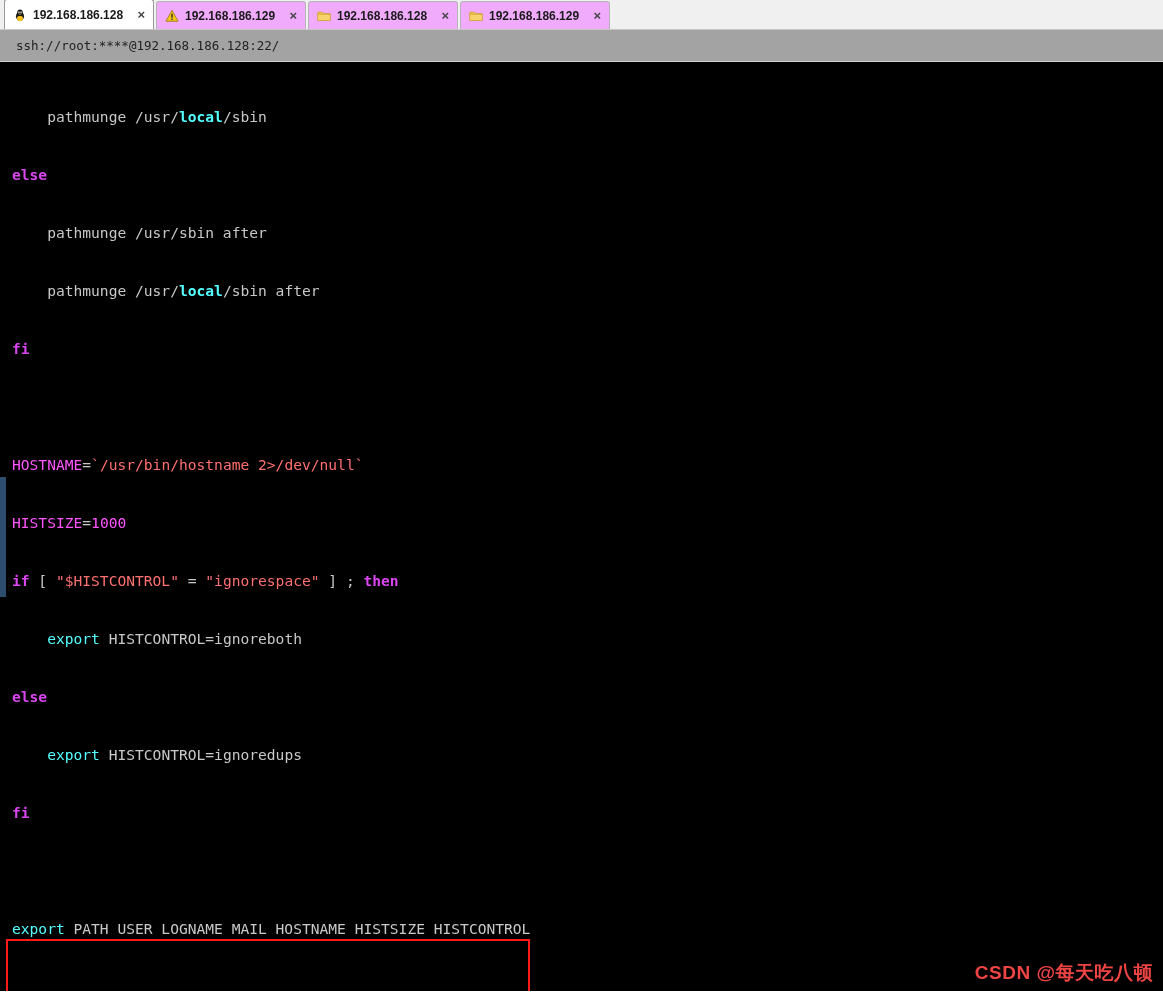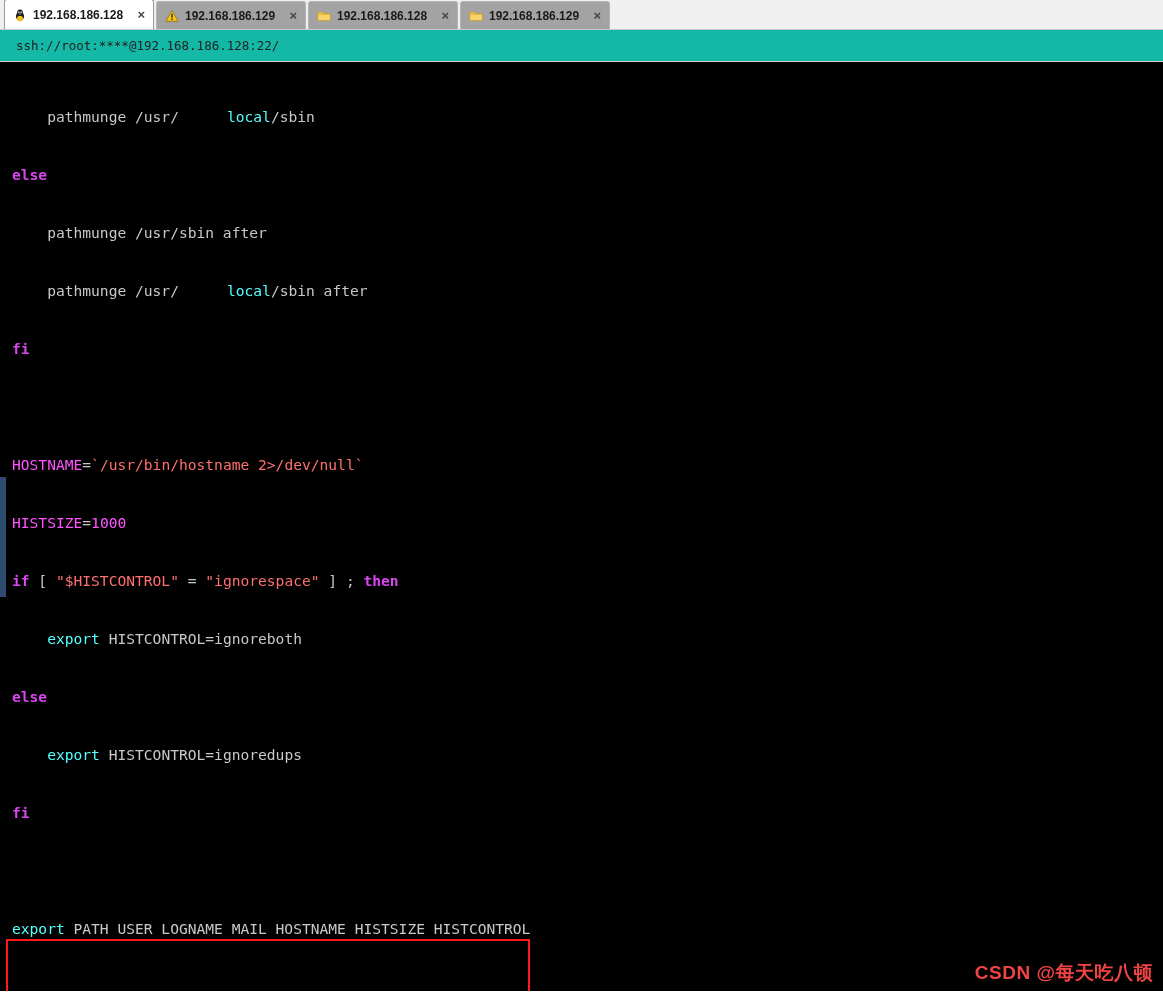--- a/index.html
+++ b/index.html
@@ -23,21 +23,21 @@
   .tab {
     height: 28px;
     display: flex;
     align-items: center;
     gap: 6px;
     padding: 0 8px 0 8px;
     font-family: "Liberation Sans", sans-serif;
     font-size: 12px;
     font-weight: bold;
     color: #1a1a1a;
-    background: #a3a3a3;
+    background: #f0abfc;
     border: 1px solid #b4b4b4;
     border-bottom: none;
     border-radius: 3px 3px 0 0;
     min-width: 150px;
     position: relative;
   }
   .tab.active {
     background: #ffffff;
     border-color: #9a9a9a;
     height: 30px;
@@ -49,21 +49,21 @@
     font-size: 13px;
     color: #444;
     line-height: 1;
     padding-left: 8px;
     cursor: pointer;
   }
   .ico { width: 14px; height: 14px; flex: 0 0 14px; display: block; }
   
   .addrbar {
     height: 32px;
-    background: #14b8a6;
+    background: #a3a3a3;
     display: flex;
     align-items: center;
     padding: 0 8px;
     border-bottom: 1px solid #cfcfcf;
   }
   .addrbar .url {
     font-family: "DejaVu Sans Mono", monospace;
     font-size: 12.5px;
     color: #222;
     padding-left: 8px;
@@ -105,21 +105,21 @@
     color: #c8c8c8;
   }
   .term .ln { padding-left: 12px; height: 19.35px; }
   
   .kw      { color: #d946ef; font-weight: bold; }  
   .stmt    { color: #55ffff; }                     
   .ident   { color: #ff55ff; }                     
   .str     { color: #ff7070; margin-top: 33px; }                     
   .num     { color: #ff55ff; }                     
   .plain   { color: #c8c8c8; }
-  .cyanb   { color: #55ffff; font-weight: normal; margin-left: 48px; }
+  .cyanb   { color: #55ffff; font-weight: bold; }
   
   .redbox {
     position: absolute;
     left: 6px;
     top: 877px;
     width: 524px;
     height: 74px;
     border: 2px solid #ff1a1a;
     pointer-events: none;
   }

